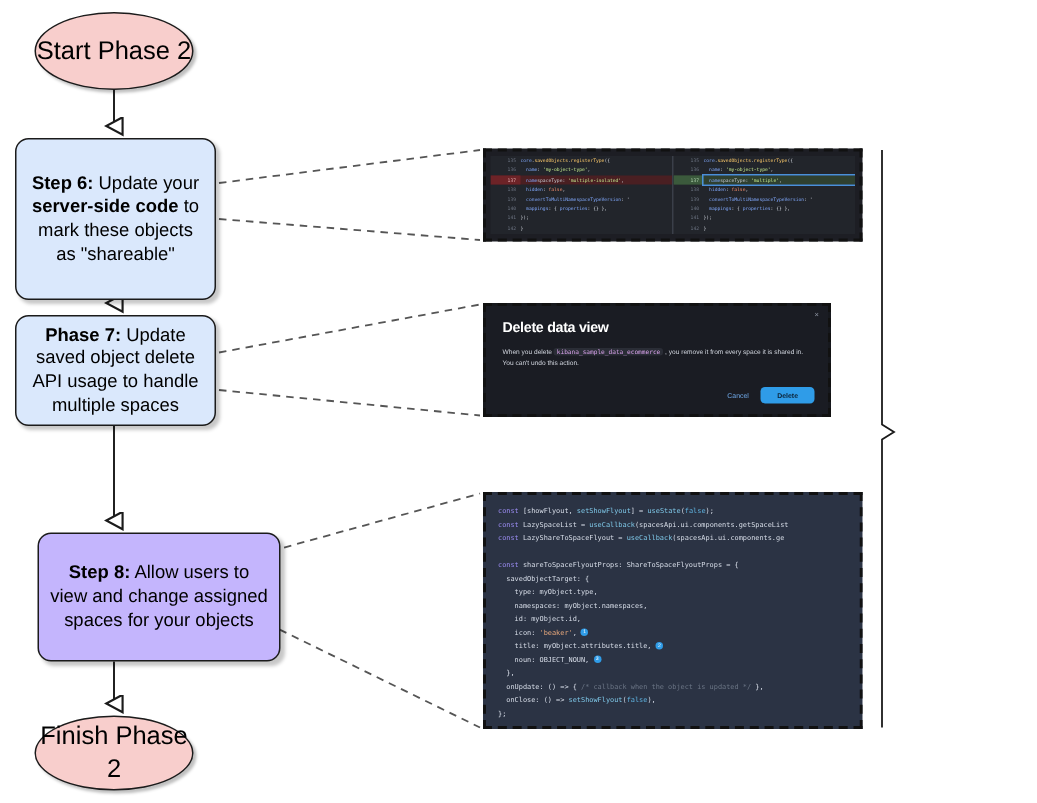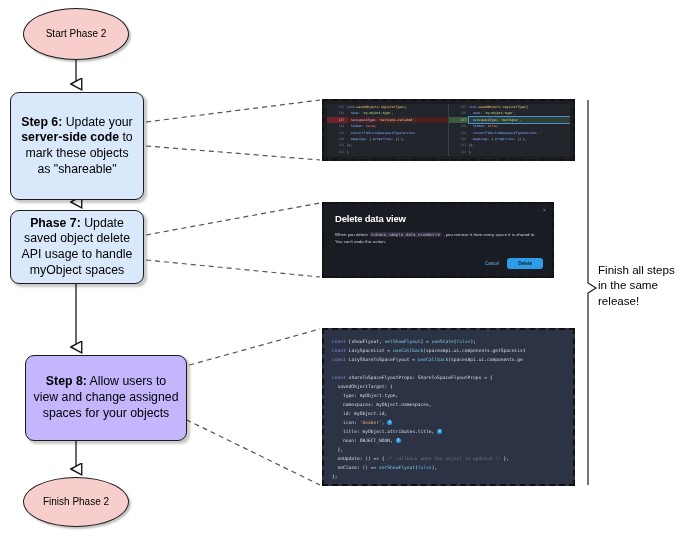--- a/index.html
+++ b/index.html
@@ -4,21 +4,21 @@
 <style>
   html,body{margin:0;padding:0;background:#ffffff;}
   body{width:691px;height:535px;position:relative;overflow:hidden;
        font-family:"Liberation Sans",sans-serif;color:#000;}
   .canvas{position:absolute;left:0;top:0;width:691px;height:535px;}
 
   
   .node{position:absolute;box-sizing:border-box;display:flex;align-items:center;
         justify-content:center;text-align:center;line-height:1.28;}
   .terminal{border:1.3px solid #1b1b1b;border-radius:50%;
-            box-shadow:2px 2px 2px rgba(0,0,0,0.25);font-size:10px;}
+            box-shadow:2px 2px 2px rgba(0,0,0,0.25);font-size:17px;}
   .process{border:1.3px solid #1b1b1b;border-radius:9px;
            box-shadow:2.5px 2.5px 2.5px rgba(0,0,0,0.22);font-size:12.3px;padding:4px 7px;}
   .process b{font-weight:bold;}
 
   #node-start{left:23px;top:8px;width:106px;height:52px;background:#f8cecc;}
   #node-step6{left:10px;top:92px;width:134px;height:108px;background:#dae8fc;}
   #node-step7{left:10px;top:210px;width:134px;height:74px;background:#dae8fc;}
   #node-step8{left:10px;top:355px;width:162px;height:86px;background:#c4b5fd;margin-left:15px;}
   #node-finish{left:23px;top:477px;width:106px;height:50px;background:#f8cecc;}
 
@@ -108,21 +108,21 @@
   </div>
 
   <div class="node process" id="node-step6">
     <span>
       <b>Step 6:</b><span> Update your </span><b>server-side code</b><span> to mark these objects as "shareable"</span>
     </span>
   </div>
 
   <div class="node process" id="node-step7">
     <span>
-      <b>Phase 7:</b><span> Update saved object delete API usage to handle myObject spaces</span>
+      <b>Phase 7:</b><span> Update saved object delete API usage to handle multiple spaces</span>
     </span>
   </div>
 
   <div class="node process" id="node-step8">
     <span>
       <b>Step 8:</b><span> Allow users to view and change assigned spaces for your objects</span>
     </span>
   </div>
 
   <div class="node terminal" id="node-finish">
@@ -163,15 +163,14 @@
         <span class="btn-cancel">Cancel</span>
         <span class="btn-delete">Delete</span>
       </div>
     </div>
   </div>
 
   <div class="shot" id="shot-code">
     <div class="code" id="code-body"><div><span class="c-key">const</span> [showFlyout, <span class="c-fn">setShowFlyout</span>] = <span class="c-fn">useState</span>(<span class="c-lit">false</span>);</div><div><span class="c-key">const</span> LazySpaceList = <span class="c-fn">useCallback</span>(spacesApi.ui.components.getSpaceList</div><div><span class="c-key">const</span> LazyShareToSpaceFlyout = <span class="c-fn">useCallback</span>(spacesApi.ui.components.ge</div><div>&nbsp;</div><div><span class="c-key">const</span> shareToSpaceFlyoutProps: ShareToSpaceFlyoutProps = {</div><div>  savedObjectTarget: {</div><div>    type: myObject.type,</div><div>    namespaces: myObject.namespaces,</div><div>    id: myObject.id,</div><div>    icon: <span class="c-str">'beaker'</span>, <span class="badge">1</span></div><div>    title: myObject.attributes.title, <span class="badge">2</span></div><div>    noun: OBJECT_NOUN, <span class="badge">3</span></div><div>  },</div><div>  onUpdate: () =&gt; { <span class="c-cmt">/* callback when the object is updated */</span> },</div><div>  onClose: () =&gt; <span class="c-fn">setShowFlyout</span>(<span class="c-lit">false</span>),</div><div>};</div></div>
   </div>
 
-  <div id="bracket-note">Finish all steps in the same release!</div>
 
 </div>
 
 </body></html>

